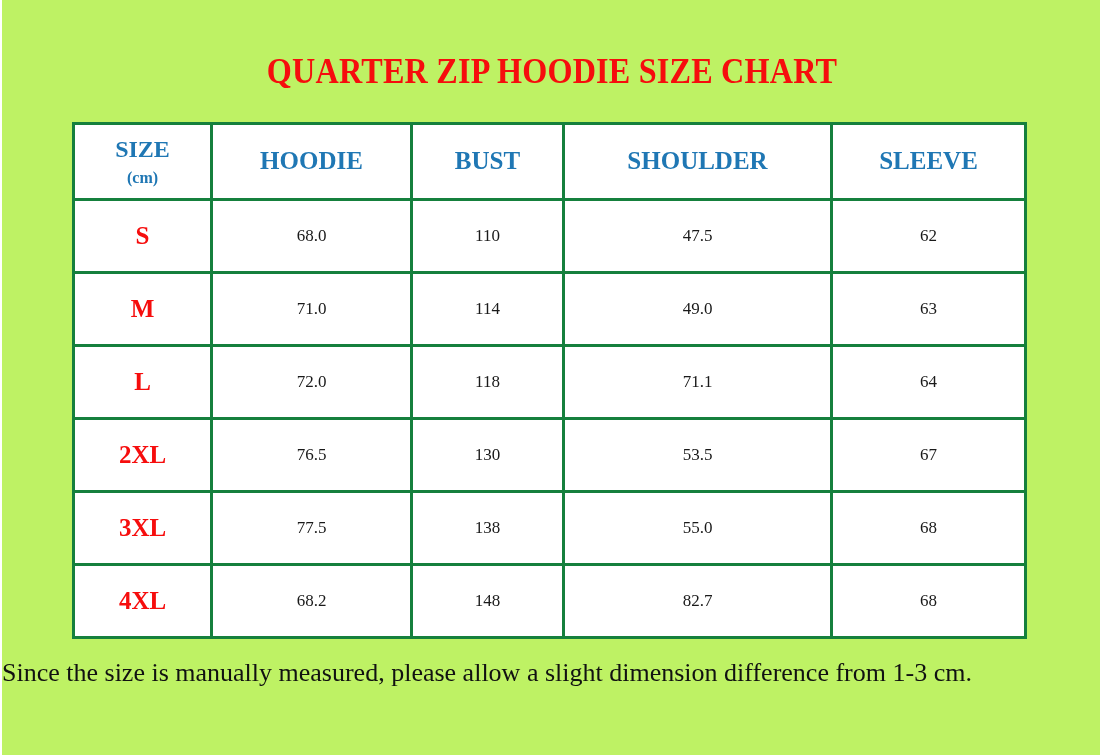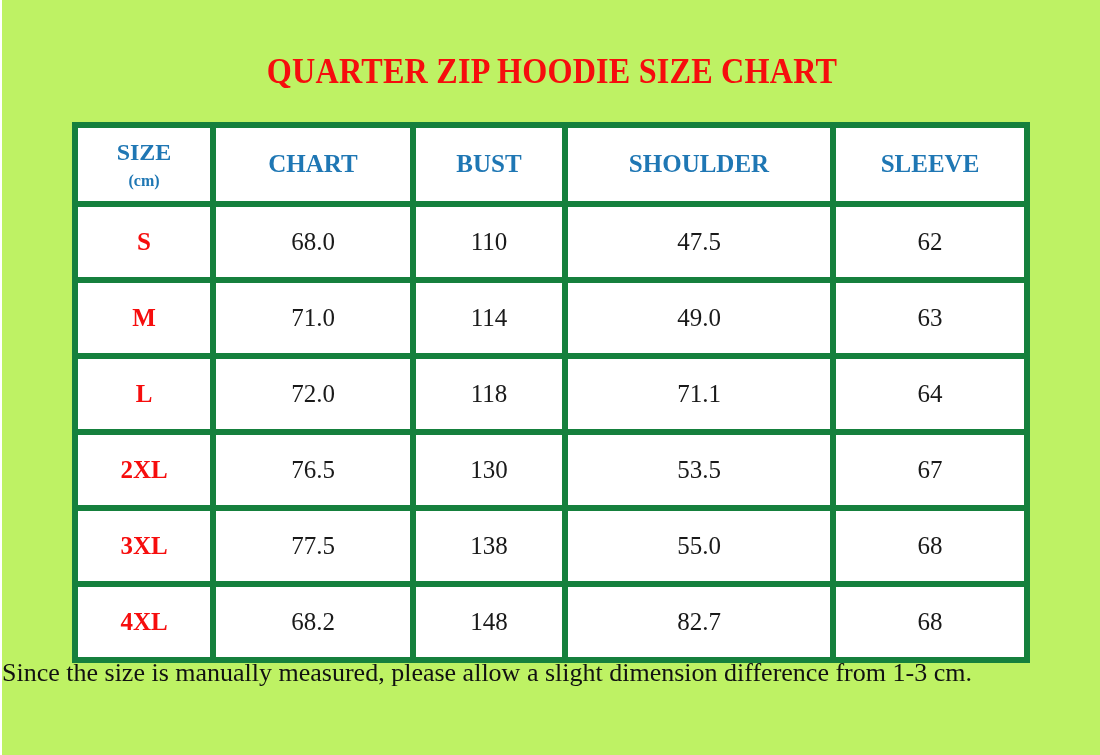--- a/index.html
+++ b/index.html
@@ -45,21 +45,21 @@
   .size-table {
     position: absolute;
     left: 70px;
     top: 122px;
     width: 952px;
     border-collapse: collapse;
     table-layout: fixed;
     background: #ffffff;
   }
   .size-table td, .size-table th {
-    border: 6px solid #15803d;
+    border: 3px solid #15803d;
     padding: 7px;
     margin: 0;
     text-align: center;
     vertical-align: middle;
   }
 
   
   .col-size     { width: 138px; }
   .col-length   { width: 200px; }
   .col-bust     { width: 152px; }
@@ -89,21 +89,21 @@
     display: block;
     font-size: 16px;
     font-weight: bold;
     color: #1f77b4;
     margin-top: 9px;
   }
 
   
   .data-row td {
     height: 56px;
-    font-size: 25px;
+    font-size: 17px;
     color: #1a1a1a;
     font-weight: normal;
     font-family: "Liberation Serif", "DejaVu Serif", serif;
   }
   .data-row td.size-cell {
     color: #f60d0d;
     font-weight: bold;
     font-size: 25px;
   }
 
@@ -137,21 +137,21 @@
       <col class="col-sleeve">
     </colgroup>
     <thead>
       <tr class="head-row">
         <th>
           <span class="head-size-wrap">
             <span class="head-size-main">SIZE</span>
             <span class="head-size-unit">(cm)</span>
           </span>
         </th>
-        <th>CHART</th>
+        <th>HOODIE</th>
         <th>BUST</th>
         <th>SHOULDER</th>
         <th>SLEEVE</th>
       </tr>
     </thead>
     <tbody id="table-body">
 
     <tr class="data-row">
           <td class="size-cell">S</td>
           <td>68.0</td>

